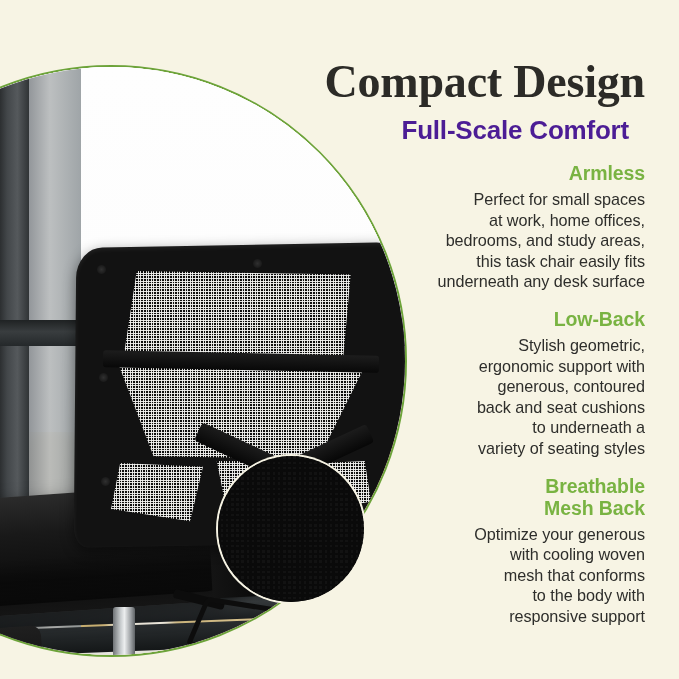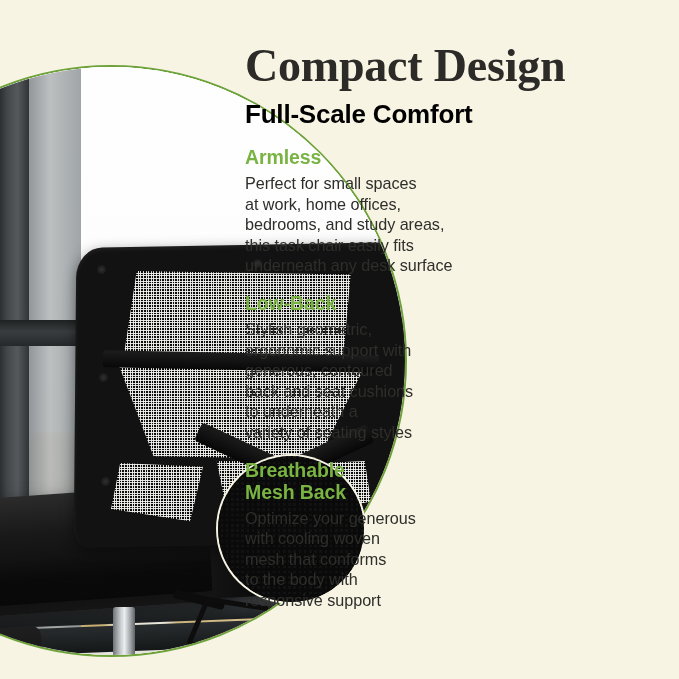--- a/index.html
+++ b/index.html
@@ -199,40 +199,40 @@
   .mesh-circle::after{
     content:"";position:absolute;inset:0;border-radius:50%;
     background:
       repeating-linear-gradient(0deg, rgba(10,10,10,.98) 0 2.6px, transparent 2.6px 5.2px),
       repeating-linear-gradient(90deg, rgba(10,10,10,.98) 0 2.6px, transparent 2.6px 5.2px);
   }
 
   
   .text-col{
     position:absolute;
-    right:34px; top:40px;
+    right:34px; top:56px;
     width:400px;
-    text-align:left;
+    text-align:right;
   }
   .main-title{
     font-family:"Liberation Serif", serif;
     font-weight:bold;
     font-size:46px;
     line-height:52px;
     color:#2c2b27;
     letter-spacing:-0.2px;
     margin:0;
   }
   .sub-title{
     font-family:"Liberation Sans", sans-serif;
     font-weight:bold;
     font-size:26px;
     line-height:32px;
-    color:#000000;
-    margin:6px 0 0 0;
+    color:#4c1d95;
+    margin:6px 16px 0 0;
     letter-spacing:-0.2px;
   }
   .feature{ margin-top:16px; }
   .feature-title{
     font-family:"Liberation Sans", sans-serif;
     font-weight:bold;
     font-size:19.5px;
     line-height:22px;
     color:#79b342;
     margin:0 0 5px 0;

